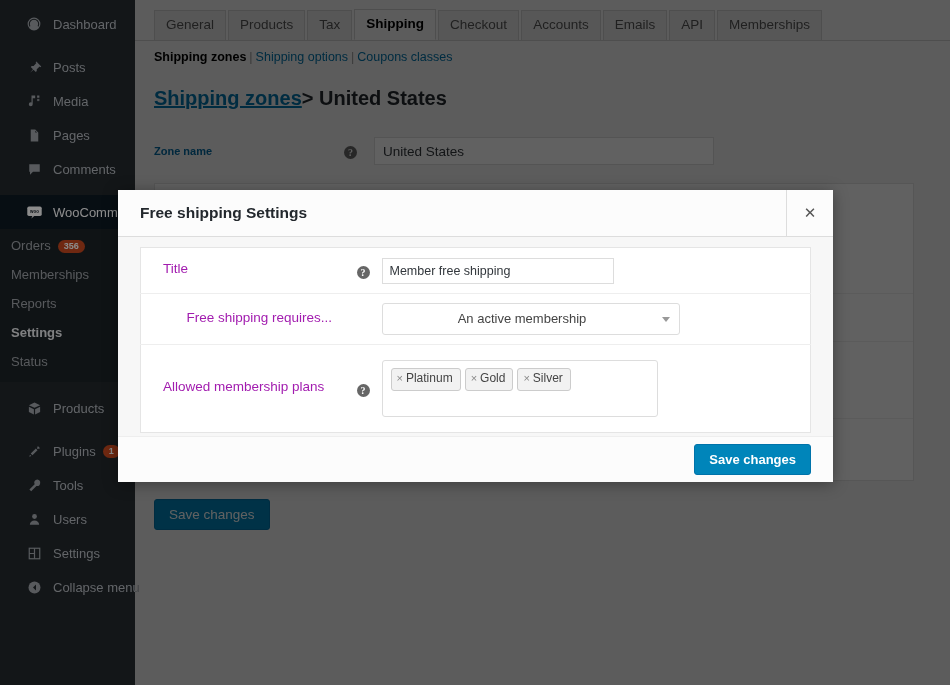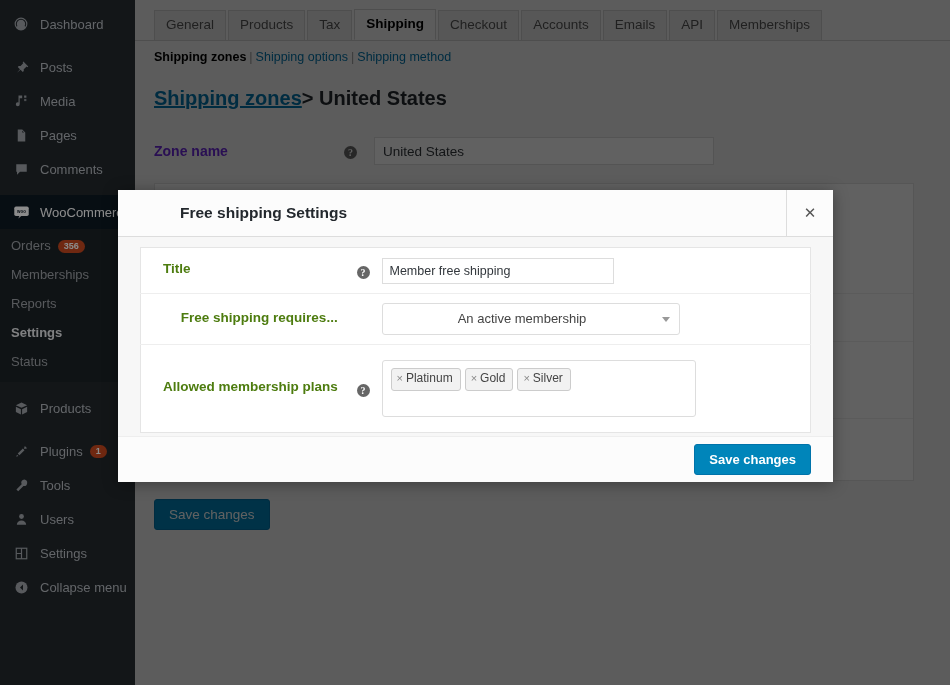--- a/index.html
+++ b/index.html
@@ -32,21 +32,21 @@
     width: 135px; height: 685px;
     background: #23282d;
     color: #eee;
     font-size: 13px;
     z-index: 5;
   }
   .menu-top { padding-top: 7px; }
   .menu-item {
     display: flex; align-items: center;
     height: 34px;
-    padding: 0 0 0 11px;
+    padding: 0 0 0 24px;
     color: #b4b9be;
     font-size: 13px;
     line-height: 1;
     white-space: nowrap;
     cursor: pointer;
   }
   .menu-item .mi-icon {
     width: 20px; height: 20px;
     margin-right: 9px;
     display: inline-flex; align-items: center; justify-content: center;
@@ -152,23 +152,23 @@
   }
 
   table.zone-table {
     margin: 26px 0 0 19px;
     width: 760px;
     border-collapse: collapse;
   }
   table.zone-table td { padding: 0 0 14px 0; vertical-align: middle; }
   td.zt-label {
     width: 190px;
-    font-size: 14px;
+    font-size: 11px;
     font-weight: 700;
-    color: #6d28d9;
+    color: #0369a1;
   }
   td.zt-help { width: 30px; }
   .help-tip {
     display: inline-block;
     width: 13px; height: 13px;
     border-radius: 50%;
     background: #666;
     color: #fff;
     font-size: 10px;
     font-weight: 700;
@@ -294,21 +294,20 @@
     border-bottom: 1px solid #ddd;
     display: flex;
     align-items: center;
     padding-left: 22px;
     position: relative;
   }
   .modal-title {
     font-size: 15.5px;
     font-weight: 700;
     color: #23282d;
-    margin-left: 40px;
   }
   .modal-close {
     position: absolute;
     right: 0; top: 0;
     width: 47px; height: 46px;
     display: flex; align-items: center; justify-content: center;
     border-left: 1px solid #ddd;
     color: #555;
     font-size: 15px;
     cursor: pointer;
@@ -325,22 +324,22 @@
     width: 100%;
     height: 186px;
     border-collapse: collapse;
   }
   .modal-form tr { border-bottom: 1px solid #eee; }
   .modal-form tr:last-child { border-bottom: none; }
   .mf-label {
     width: 215px;
     padding: 0 0 4px 22px;
     font-size: 13.5px;
-    font-weight: 700;
-    color: #4d7c0f;
+    font-weight: 400;
+    color: #a21caf;
     vertical-align: middle;
   }
   .mf-help { width: 26px; vertical-align: middle; }
   .mf-field { padding: 9px 22px 9px 0; vertical-align: middle; }
   .mf-row-title { height: 46px; }
   .mf-row-req { height: 50px; text-align: center; }
   .mf-row-plans { height: 88px; }
 
   input.mf-text {
     width: 232px;
@@ -371,21 +370,21 @@
   .mf-select .caret {
     position: absolute;
     right: 9px; top: 50%;
     margin-top: -2px;
     width: 0; height: 0;
     border-left: 4.5px solid transparent;
     border-right: 4.5px solid transparent;
     border-top: 5px solid #999;
   }
   .mf-tokens {
-    width: 314px;
+    width: 276px;
     min-height: 57px;
     border: 1px solid #ddd;
     background: #fff;
     border-radius: 3px;
     padding: 7px 7px 7px 8px;
     cursor: text;
   }
   .token {
     display: inline-block;
     background: #f2f2f2;
@@ -433,21 +432,21 @@
 
   <div id="page-layer">
 
     <div id="content">
 
       <div class="nav-tab-wrapper">
         <span class="nav-tab">General</span><span class="nav-tab">Products</span><span class="nav-tab">Tax</span><span class="nav-tab active">Shipping</span><span class="nav-tab">Checkout</span><span class="nav-tab">Accounts</span><span class="nav-tab">Emails</span><span class="nav-tab">API</span><span class="nav-tab">Memberships</span>
       </div>
 
       <div class="subsubsub">
-        <span class="cur">Shipping zones</span><span class="sep">|</span><a>Shipping options</a><span class="sep">|</span><a>Shipping method</a>
+        <span class="cur">Shipping zones</span><span class="sep">|</span><a>Shipping options</a><span class="sep">|</span><a>Coupons classes</a>
       </div>
 
       <h2 class="zone-title">
         <a>Shipping zones</a><span>&gt;</span> <span>United States</span>
       </h2>
 
       <table class="zone-table">
         <tbody>
             <tr>
           <td class="zt-label">Zone name</td>

